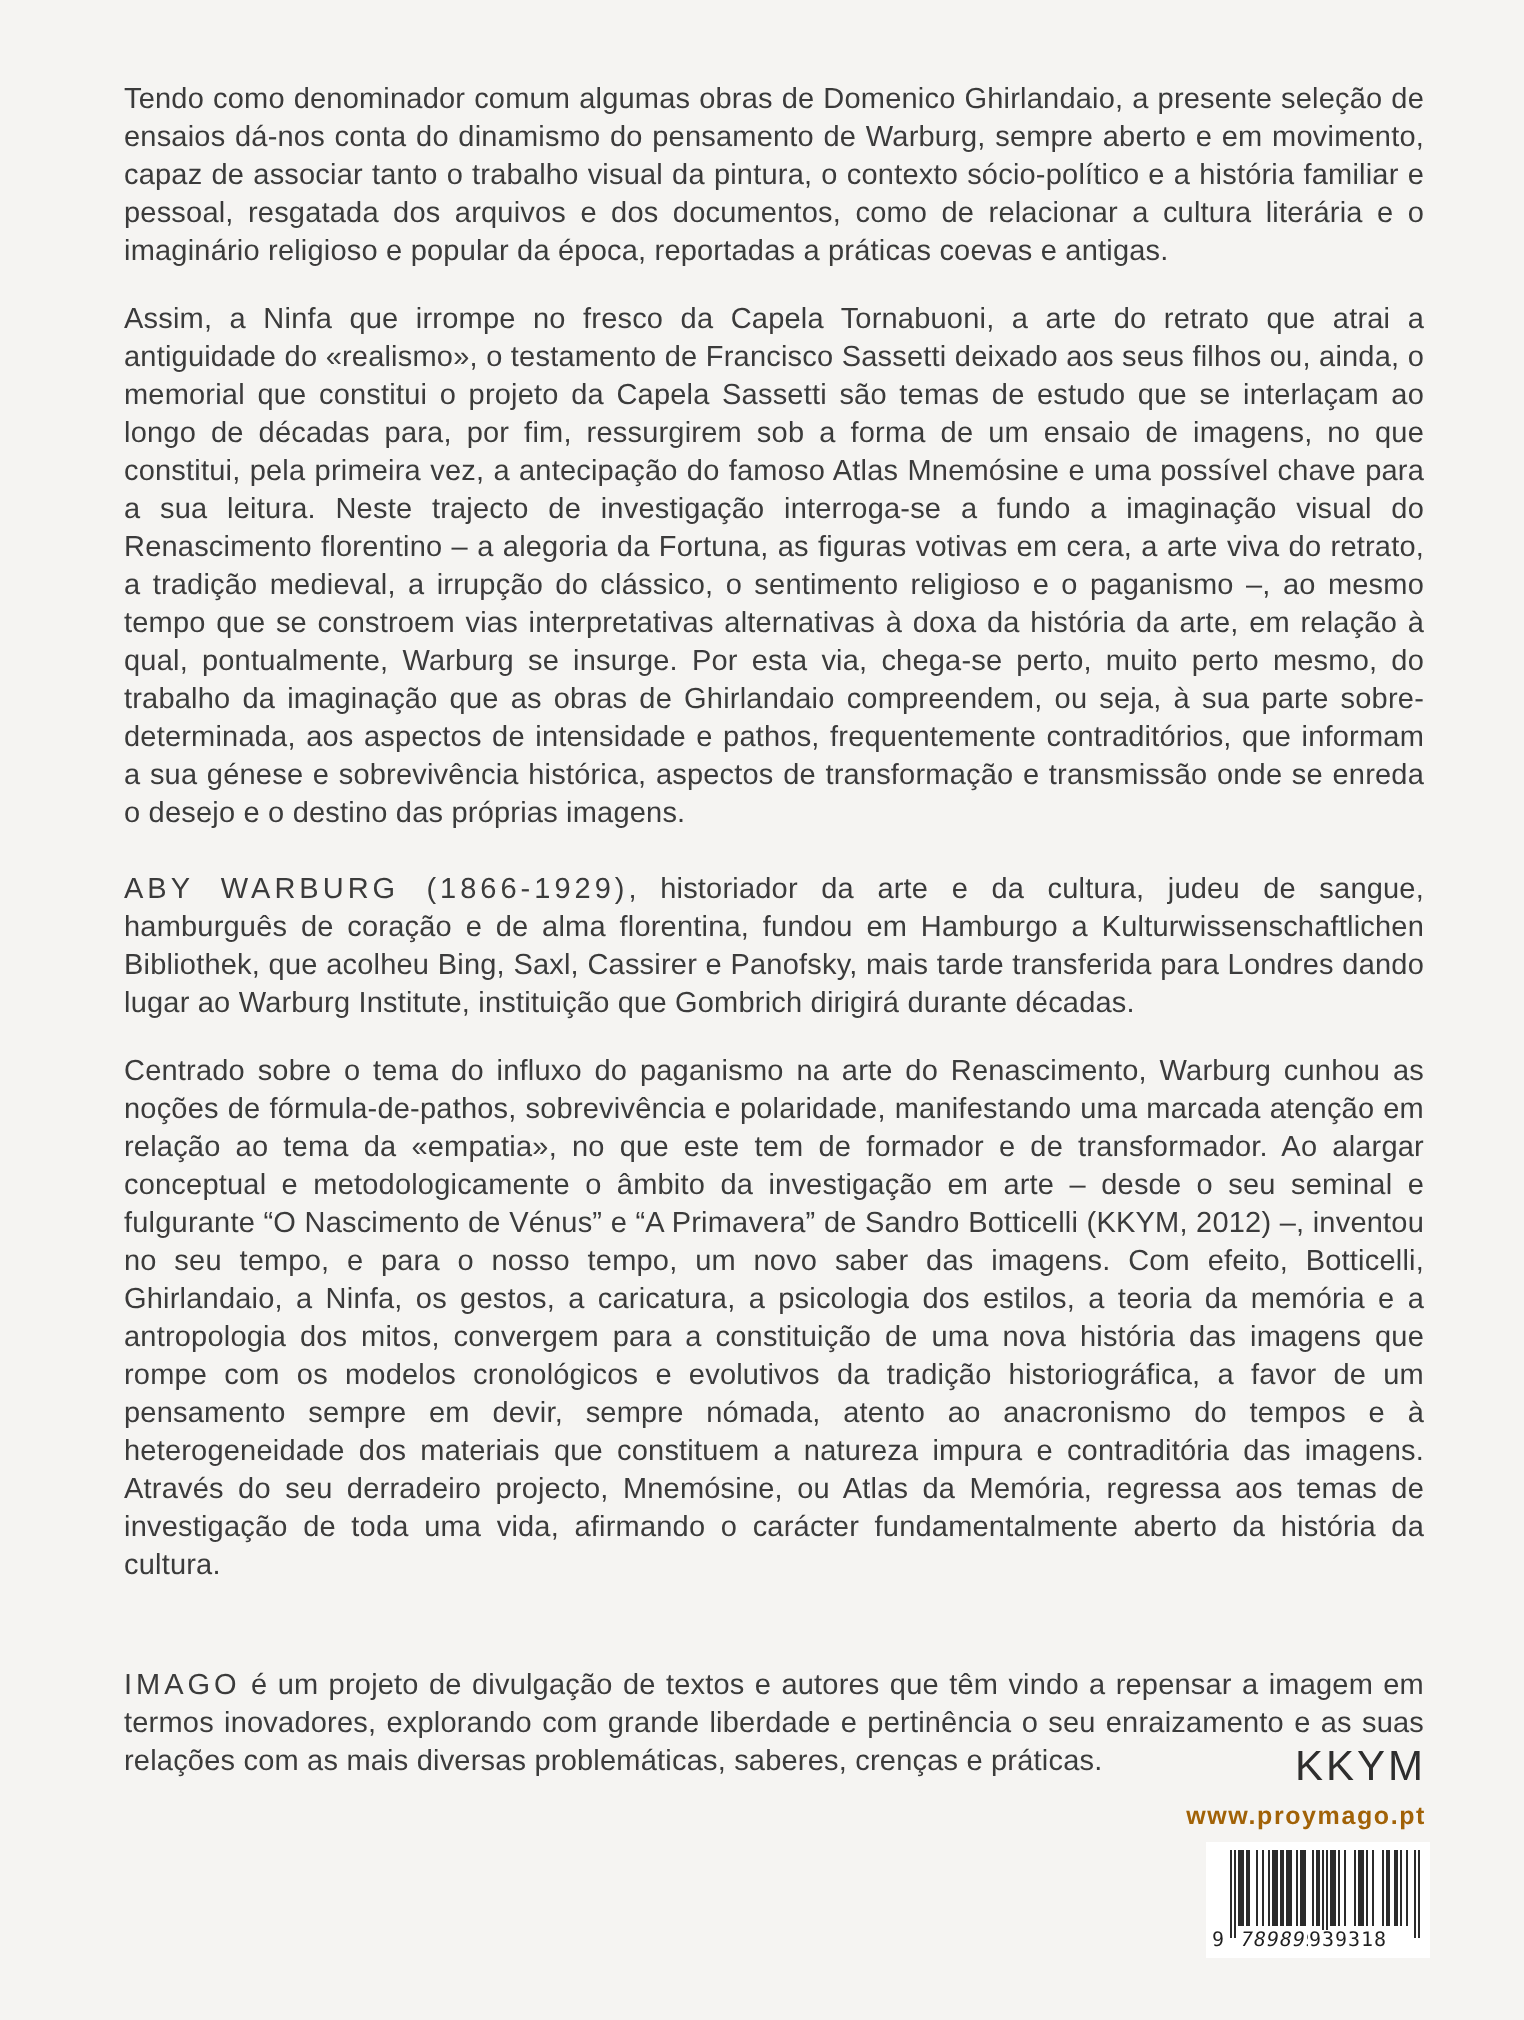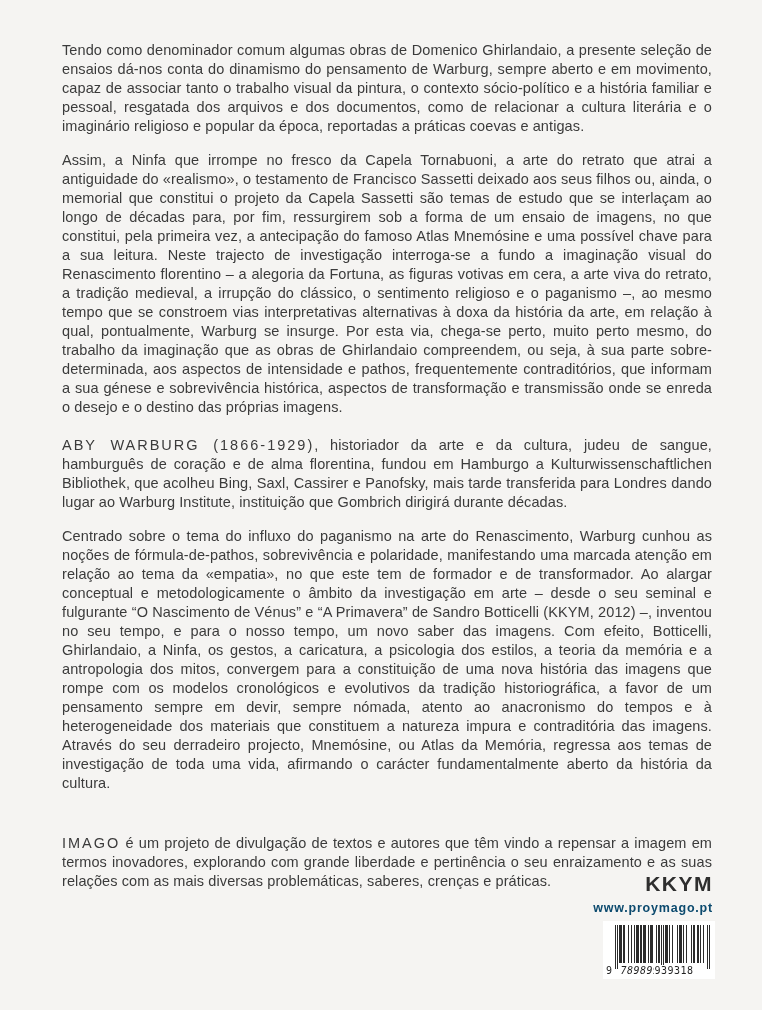--- a/index.html
+++ b/index.html
@@ -18,24 +18,24 @@
     letter-spacing:0.1px;
   }
   .text-col p.gap-one{margin-top:19px;}
   .text-col p.gap-two{margin-top:41px;}
   .it{}
   .caps{letter-spacing:2px;}
   .publisher{
     position:absolute;top:872px;right:49px;text-align:right;color:#2e2e2e;
   }
   .pub-name{
-    font-size:21px;font-weight:bold;letter-spacing:1.5px;line-height:24px;
+    font-size:21px;font-weight:normal;letter-spacing:1.5px;line-height:24px;
   }
   .pub-site{
-    font-size:12.5px;font-weight:600;letter-spacing:0.8px;margin-top:5px;color:#0c4a6e;
+    font-size:12.5px;font-weight:600;letter-spacing:0.8px;margin-top:5px;color:#a16207;
   }
   .barcode-box{
     position:absolute;top:921px;right:47px;width:112px;height:58px;
     background:#ffffff;
   }
   .barcode-box svg{position:absolute;left:12px;top:4px;display:block;}
   .bc-digits{
     position:absolute;bottom:2px;left:0;width:100%;height:12px;
     font-size:10px;color:#1f1f1f;font-family:"DejaVu Sans Mono","Liberation Mono",monospace;
   }

